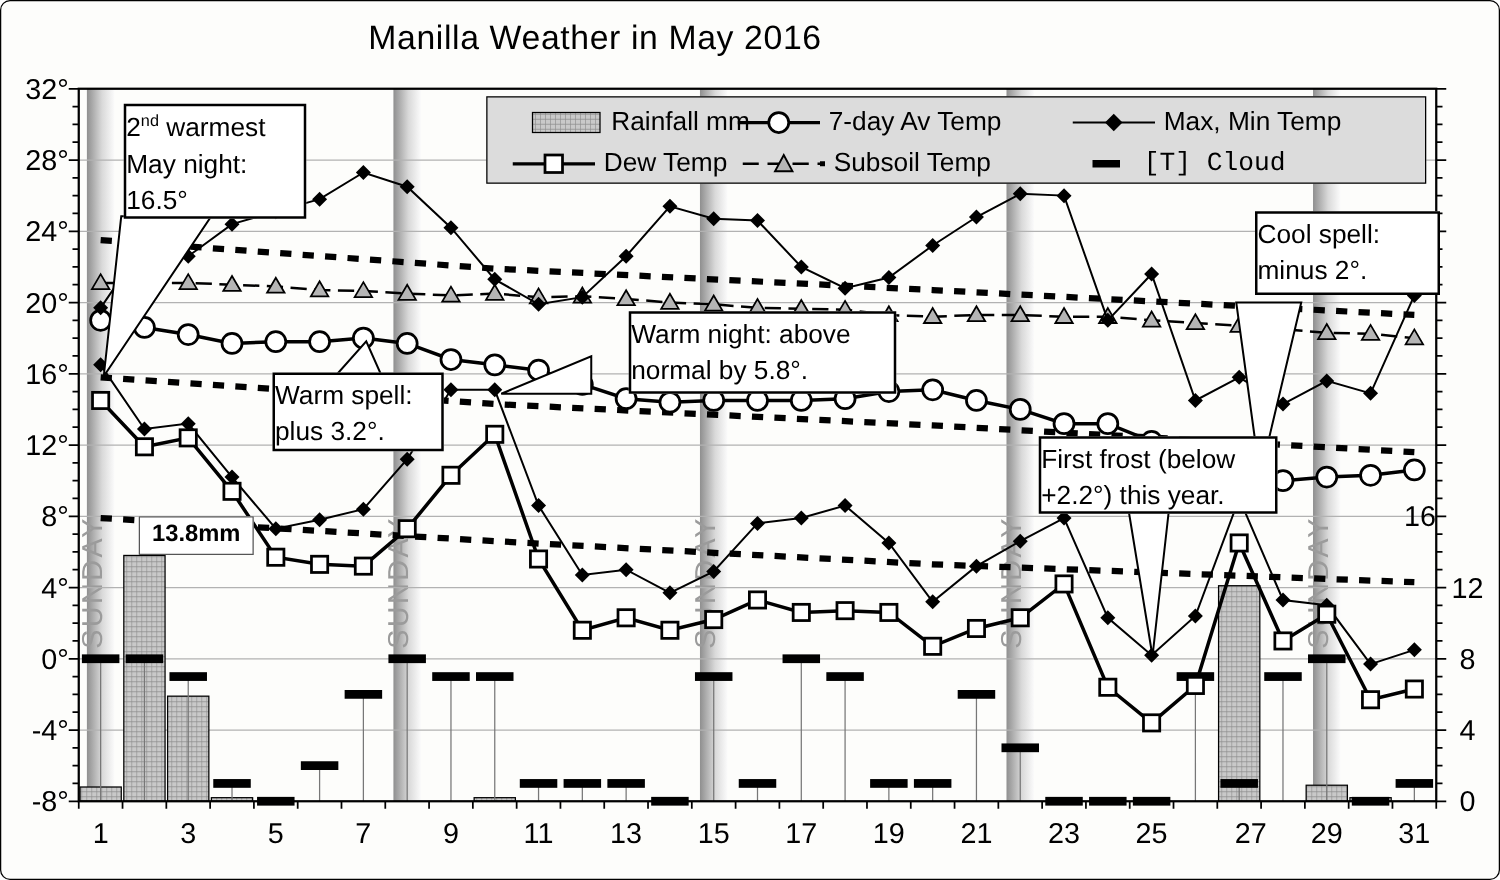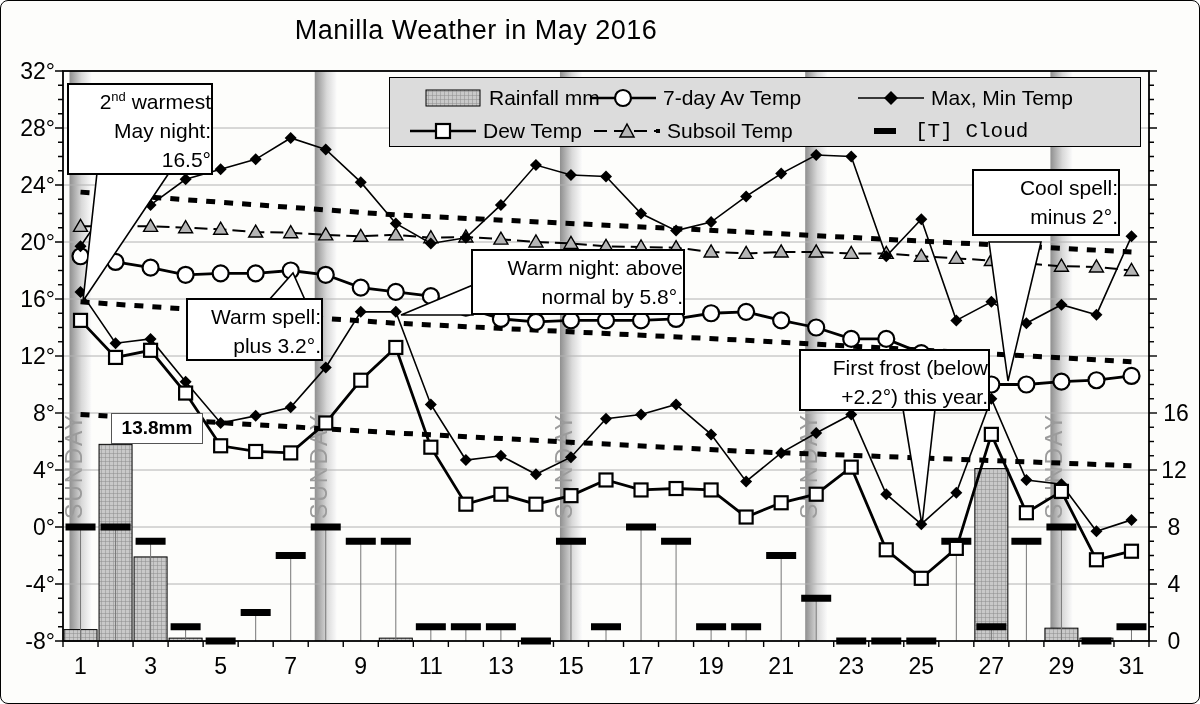--- a/index.html
+++ b/index.html
@@ -6,21 +6,21 @@
   #frame{position:relative;width:1198px;height:702px;background:#fdfdfb;border:1px solid #000;border-radius:8px;overflow:hidden;}
   #plot-svg{position:absolute;left:0;top:0;}
   .title{position:absolute;left:0;top:14px;width:950px;text-align:center;font-size:27px;color:#000;letter-spacing:0.5px;}
   .axis-label{position:absolute;font-size:23px;color:#000;}
   .yleft{width:52px;text-align:right;}
   .yright{width:38px;text-align:center;}
   .xlab{width:44px;text-align:center;}
   .legend{position:absolute;left:388px;top:76px;width:752px;height:70px;background:#dcdcdc;border:1px solid #000;box-sizing:border-box;}
   .leg-item{position:absolute;display:flex;align-items:center;height:30px;}
   .leg-item span{font-size:21px;margin-left:7px;white-space:nowrap;}
-  .callout{position:absolute;background:#fff;border:2px solid #000;box-sizing:border-box;text-align:right;font-size:21px;line-height:1.38;padding-top:3px;z-index:5;}
+  .callout{position:absolute;background:#fff;border:2px solid #000;box-sizing:border-box;text-align:left;font-size:21px;line-height:1.38;padding-top:3px;z-index:5;margin-left:32px;}
   .callout sup{font-size:13px;}
   .rainbox{position:absolute;left:66px;top:412px;width:92px;height:31px;background:#fff;border:1px solid #555;box-sizing:border-box;text-align:center;font-size:19px;font-weight:bold;line-height:28px;z-index:5;margin-left:44px;}
 </style>
 </head>
 <body>
 
 <div id="frame">
 
   <svg id="plot-svg" width="1200" height="704">
       <defs>
@@ -513,37 +513,37 @@
       <div class="axis-label yleft" style="left: 2px; top: 228px;">20°</div>
       <div class="axis-label yleft" style="left: 2px; top: 285px;">16°</div>
       <div class="axis-label yleft" style="left: 2px; top: 342px;">12°</div>
       <div class="axis-label yleft" style="left: 2px; top: 399px;">8°</div>
       <div class="axis-label yleft" style="left: 2px; top: 456px;">4°</div>
       <div class="axis-label yleft" style="left: 2px; top: 513px;">0°</div>
       <div class="axis-label yleft" style="left: 2px; top: 570px;">-4°</div>
       <div class="axis-label yleft" style="left: 2px; top: 627px;">-8°</div>
     </div>
   <div id="yright">
-      <div class="axis-label yright" style="left: 1116px; top: 399px; margin-left: 40px;">16</div>
+      <div class="axis-label yright" style="left: 1116px; top: 399px;">16</div>
       <div class="axis-label yright" style="left: 1154px; top: 456px;">12</div>
       <div class="axis-label yright" style="left: 1154px; top: 513px;">8</div>
       <div class="axis-label yright" style="left: 1154px; top: 570px;">4</div>
       <div class="axis-label yright" style="left: 1154px; top: 627px;">0</div>
     </div>
   <div id="xlabs">
       <div class="axis-label xlab" style="left: 57.5161px; top: 652px;">1</div>
       <div class="axis-label xlab" style="left: 127.581px; top: 652px;">3</div>
       <div class="axis-label xlab" style="left: 197.645px; top: 652px;">5</div>
       <div class="axis-label xlab" style="left: 267.71px; top: 652px;">7</div>
       <div class="axis-label xlab" style="left: 337.774px; top: 652px;">9</div>
       <div class="axis-label xlab" style="left: 407.839px; top: 652px;">11</div>
       <div class="axis-label xlab" style="left: 477.903px; top: 652px;">13</div>
       <div class="axis-label xlab" style="left: 547.968px; top: 652px;">15</div>
       <div class="axis-label xlab" style="left: 618.032px; top: 652px;">17</div>
       <div class="axis-label xlab" style="left: 688.097px; top: 652px;">19</div>
       <div class="axis-label xlab" style="left: 758.161px; top: 652px;">21</div>
       <div class="axis-label xlab" style="left: 828.226px; top: 652px;">23</div>
       <div class="axis-label xlab" style="left: 898.29px; top: 652px;">25</div>
-      <div class="axis-label xlab" style="left: 968.355px; top: 652px;">27</div>
+      <div class="axis-label xlab" style="left: 968.355px; top: 652px; text-align: right;">27</div>
       <div class="axis-label xlab" style="left: 1038.42px; top: 652px;">29</div>
       <div class="axis-label xlab" style="left: 1108.48px; top: 652px;">31</div>
     </div>
 </div>
 
 </body></html>

